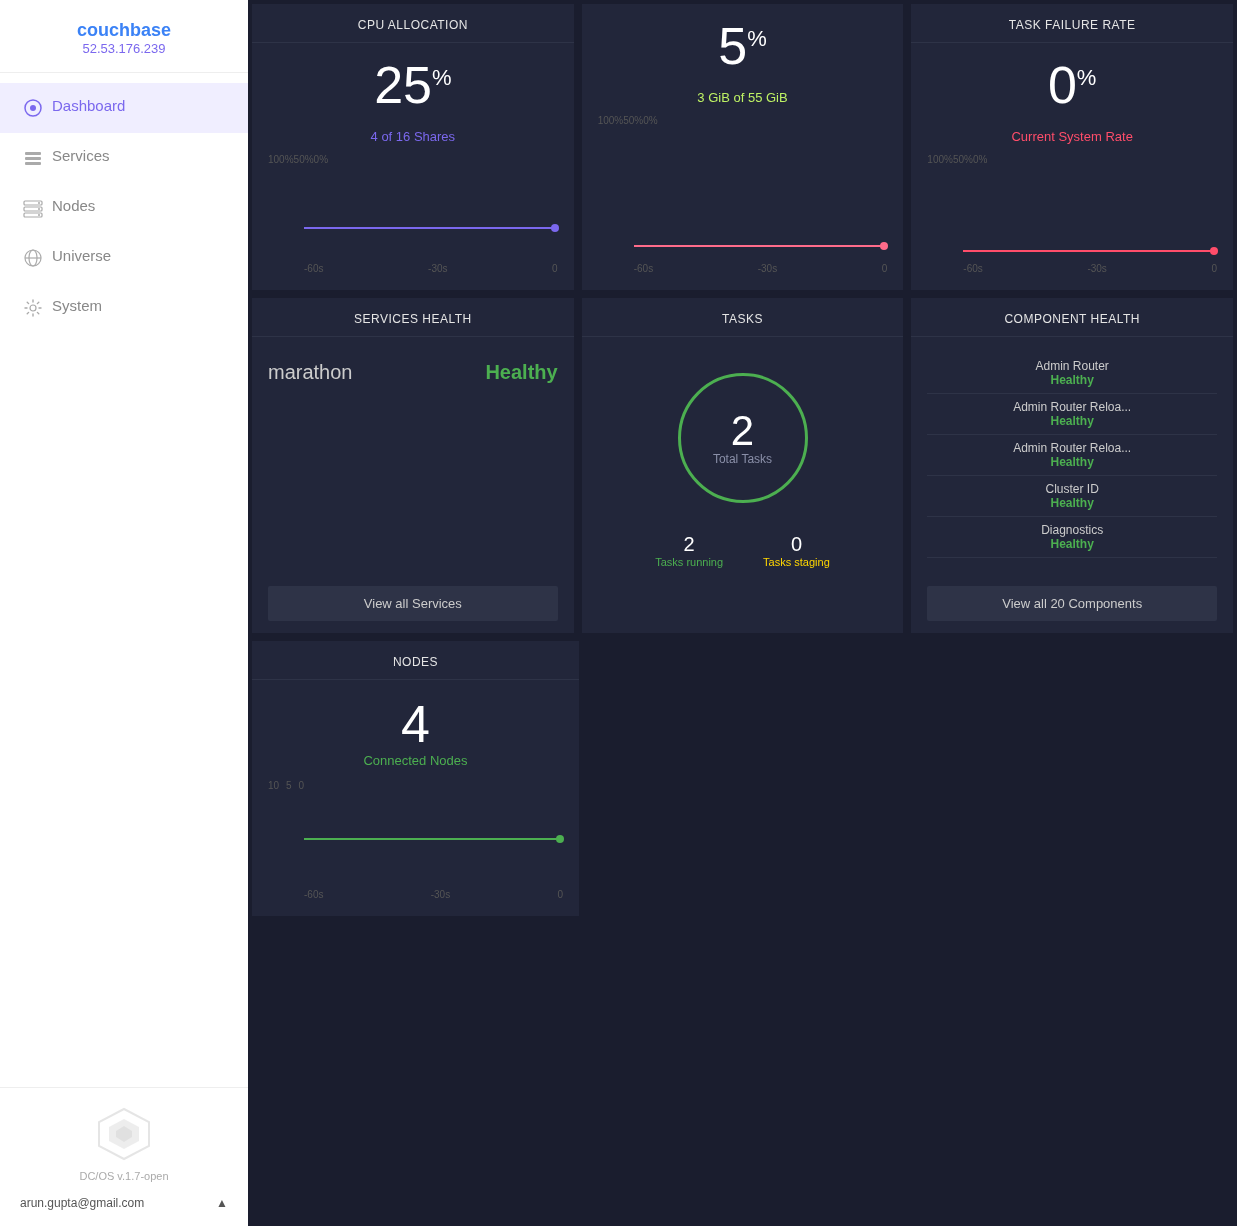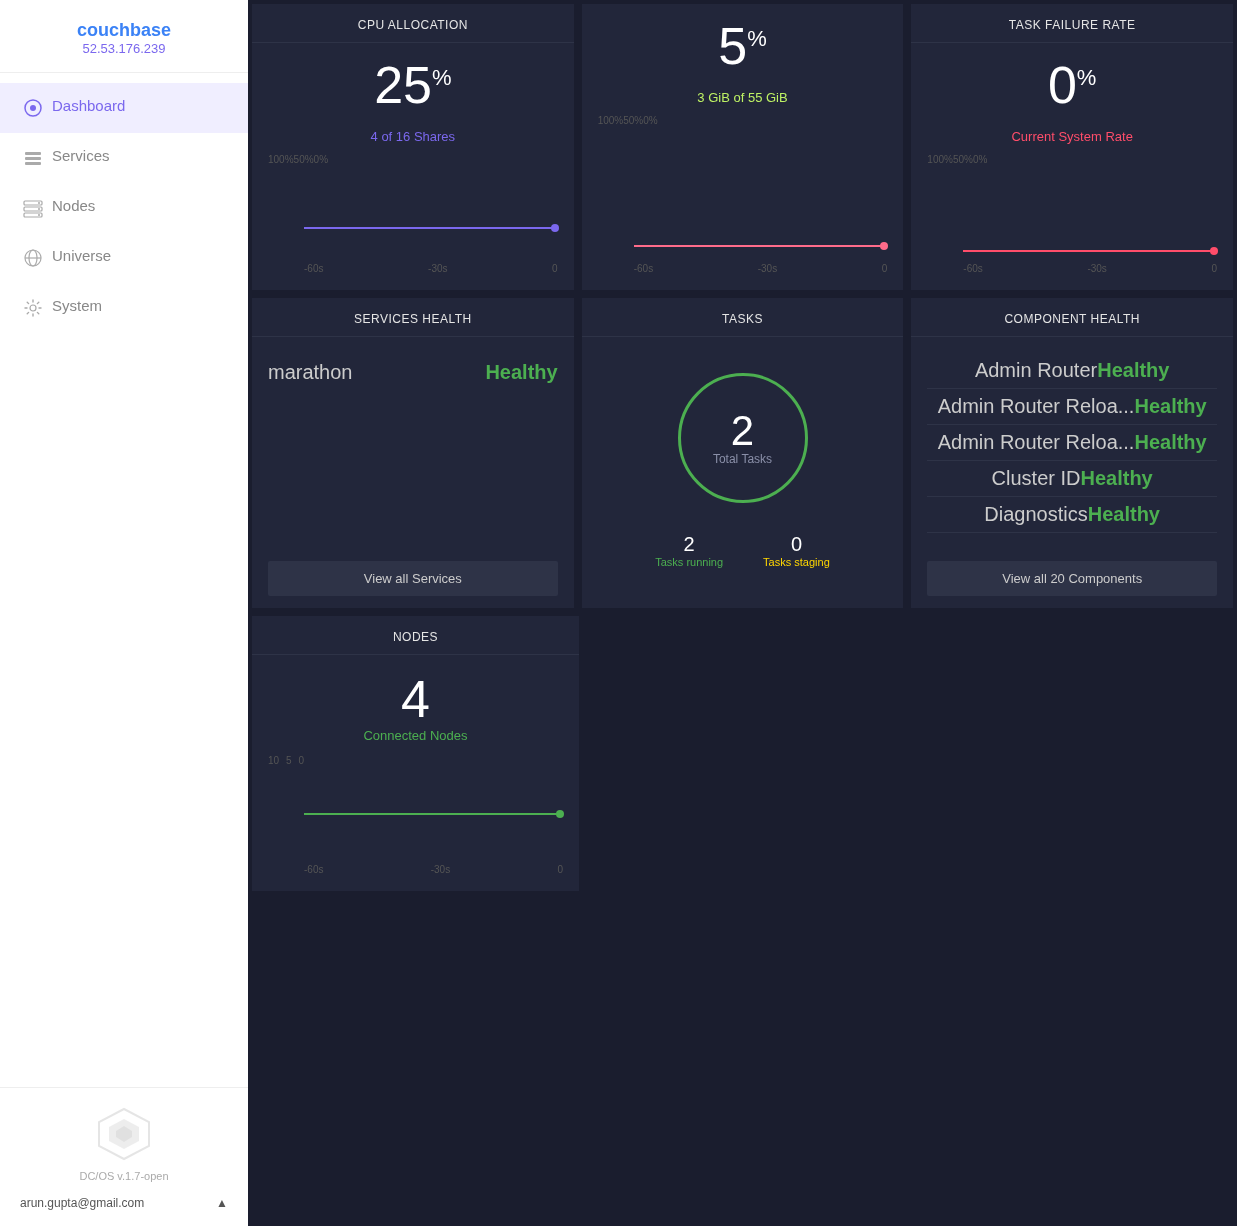--- a/index.html
+++ b/index.html
@@ -276,25 +276,26 @@
     }
     .task-stat .lbl {
       font-size: 11px;
     }
     .task-stat .lbl.green { color: #4caf50; }
     .task-stat .lbl.yellow { color: #ffd600; }
 
     
     .comp-row {
       display: flex;
-      justify-content: center;
+      justify-content: flex-end;
       align-items: center;
       padding: 6px 0;
-      font-size: 20px;
+      font-size: 12px;
       border-bottom: 1px solid #2e3347;
+      flex-direction: column;
     }
     .comp-row:last-child { border-bottom: none; }
     .comp-row .name { color: #ccc; }
     .comp-row .status-healthy { color: #4caf50; font-weight: 600; }
 
     
     .nodes-card {
       width: 100%;
     }
     .nodes-metric {

